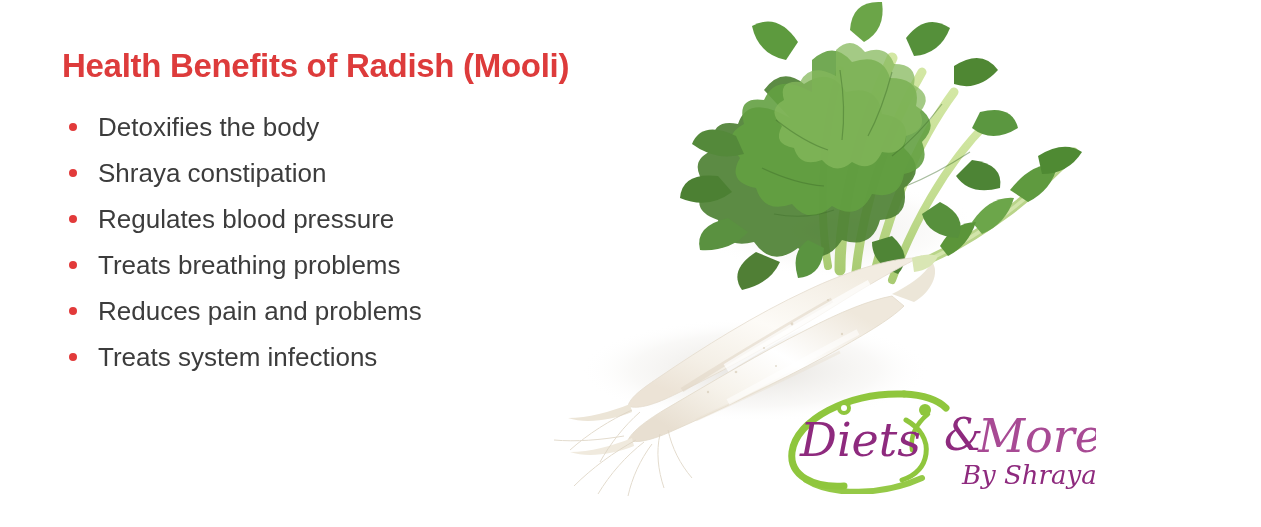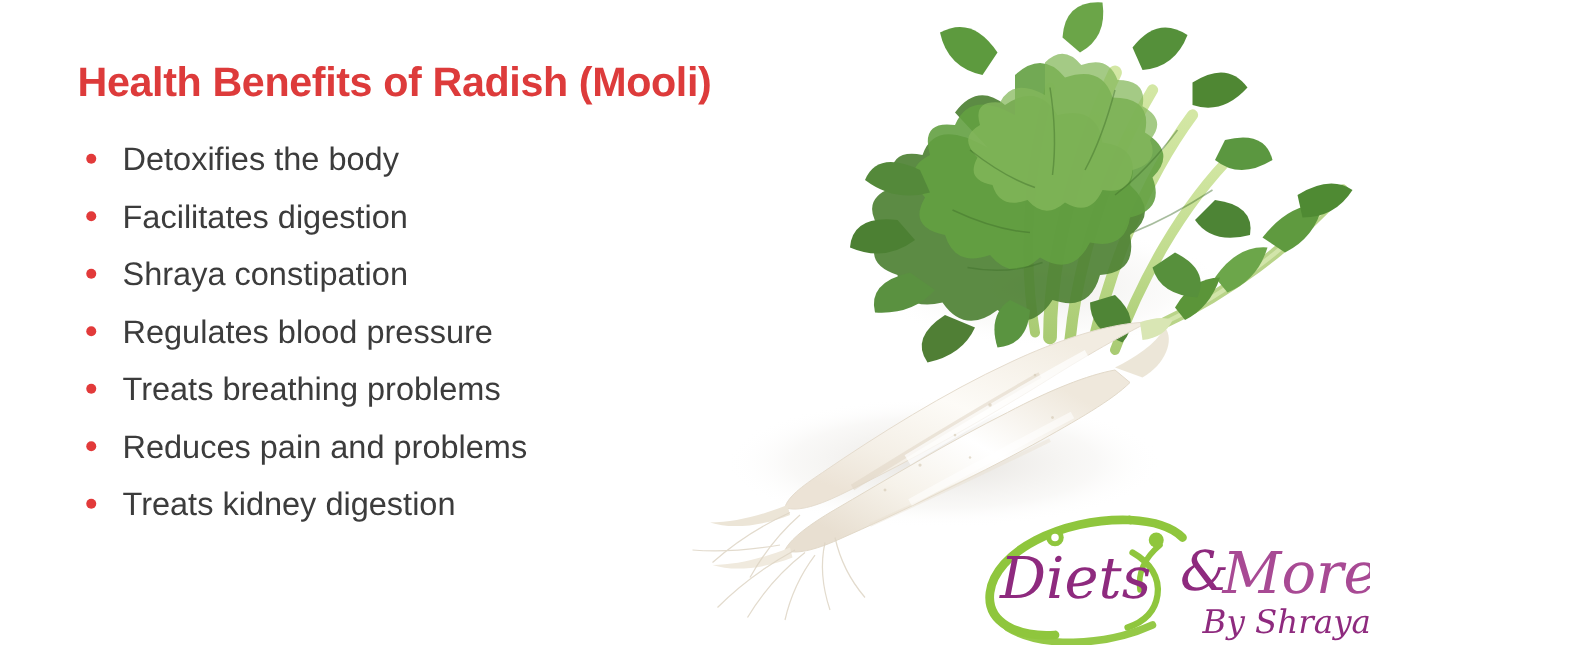--- a/index.html
+++ b/index.html
@@ -67,21 +67,21 @@
     top: 0px;
     width: 560px;
     height: 500px;
   }
   #radish-photo svg { display: block; }
 
   
   #logo {
     position: absolute;
     left: 786px;
-    top: 406px;
+    top: 384px;
     width: 310px;
     height: 110px;
   }
   #logo svg { display: block; }
   .logo-script {
     font-family: "DejaVu Serif", serif;
     font-style: italic;
     fill: #8e2a7e;
   }
   .logo-script-light { fill: #a84a94; }
@@ -93,41 +93,37 @@
 
   <div id="title">Health Benefits of Radish (Mooli)</div>
 
   <ul id="benefit-list">
     <li>
       <span class="dot"></span>
       <span>Detoxifies the body</span>
     </li>
     <li>
       <span class="dot"></span>
-      <span>Facilitates digestion</span>
-    </li>
-    <li>
-      <span class="dot"></span>
       <span>Shraya constipation</span>
     </li>
     <li>
       <span class="dot"></span>
       <span>Regulates blood pressure</span>
     </li>
     <li>
       <span class="dot"></span>
       <span>Treats breathing problems</span>
     </li>
     <li>
       <span class="dot"></span>
       <span>Reduces pain and problems</span>
     </li>
     <li>
       <span class="dot"></span>
-      <span>Treats kidney digestion</span>
+      <span>Treats system infections</span>
     </li>
   </ul>
 
   <div id="radish-photo">
     <svg width="560" height="500" viewBox="0 0 560 500">
       <defs>
         <linearGradient id="rootGradA" x1="0.15" y1="0.9" x2="0.75" y2="0.1">
           <stop offset="0%" stop-color="#ece3d6"></stop>
           <stop offset="22%" stop-color="#f4efe6"></stop>
           <stop offset="55%" stop-color="#fdfbf7"></stop>

